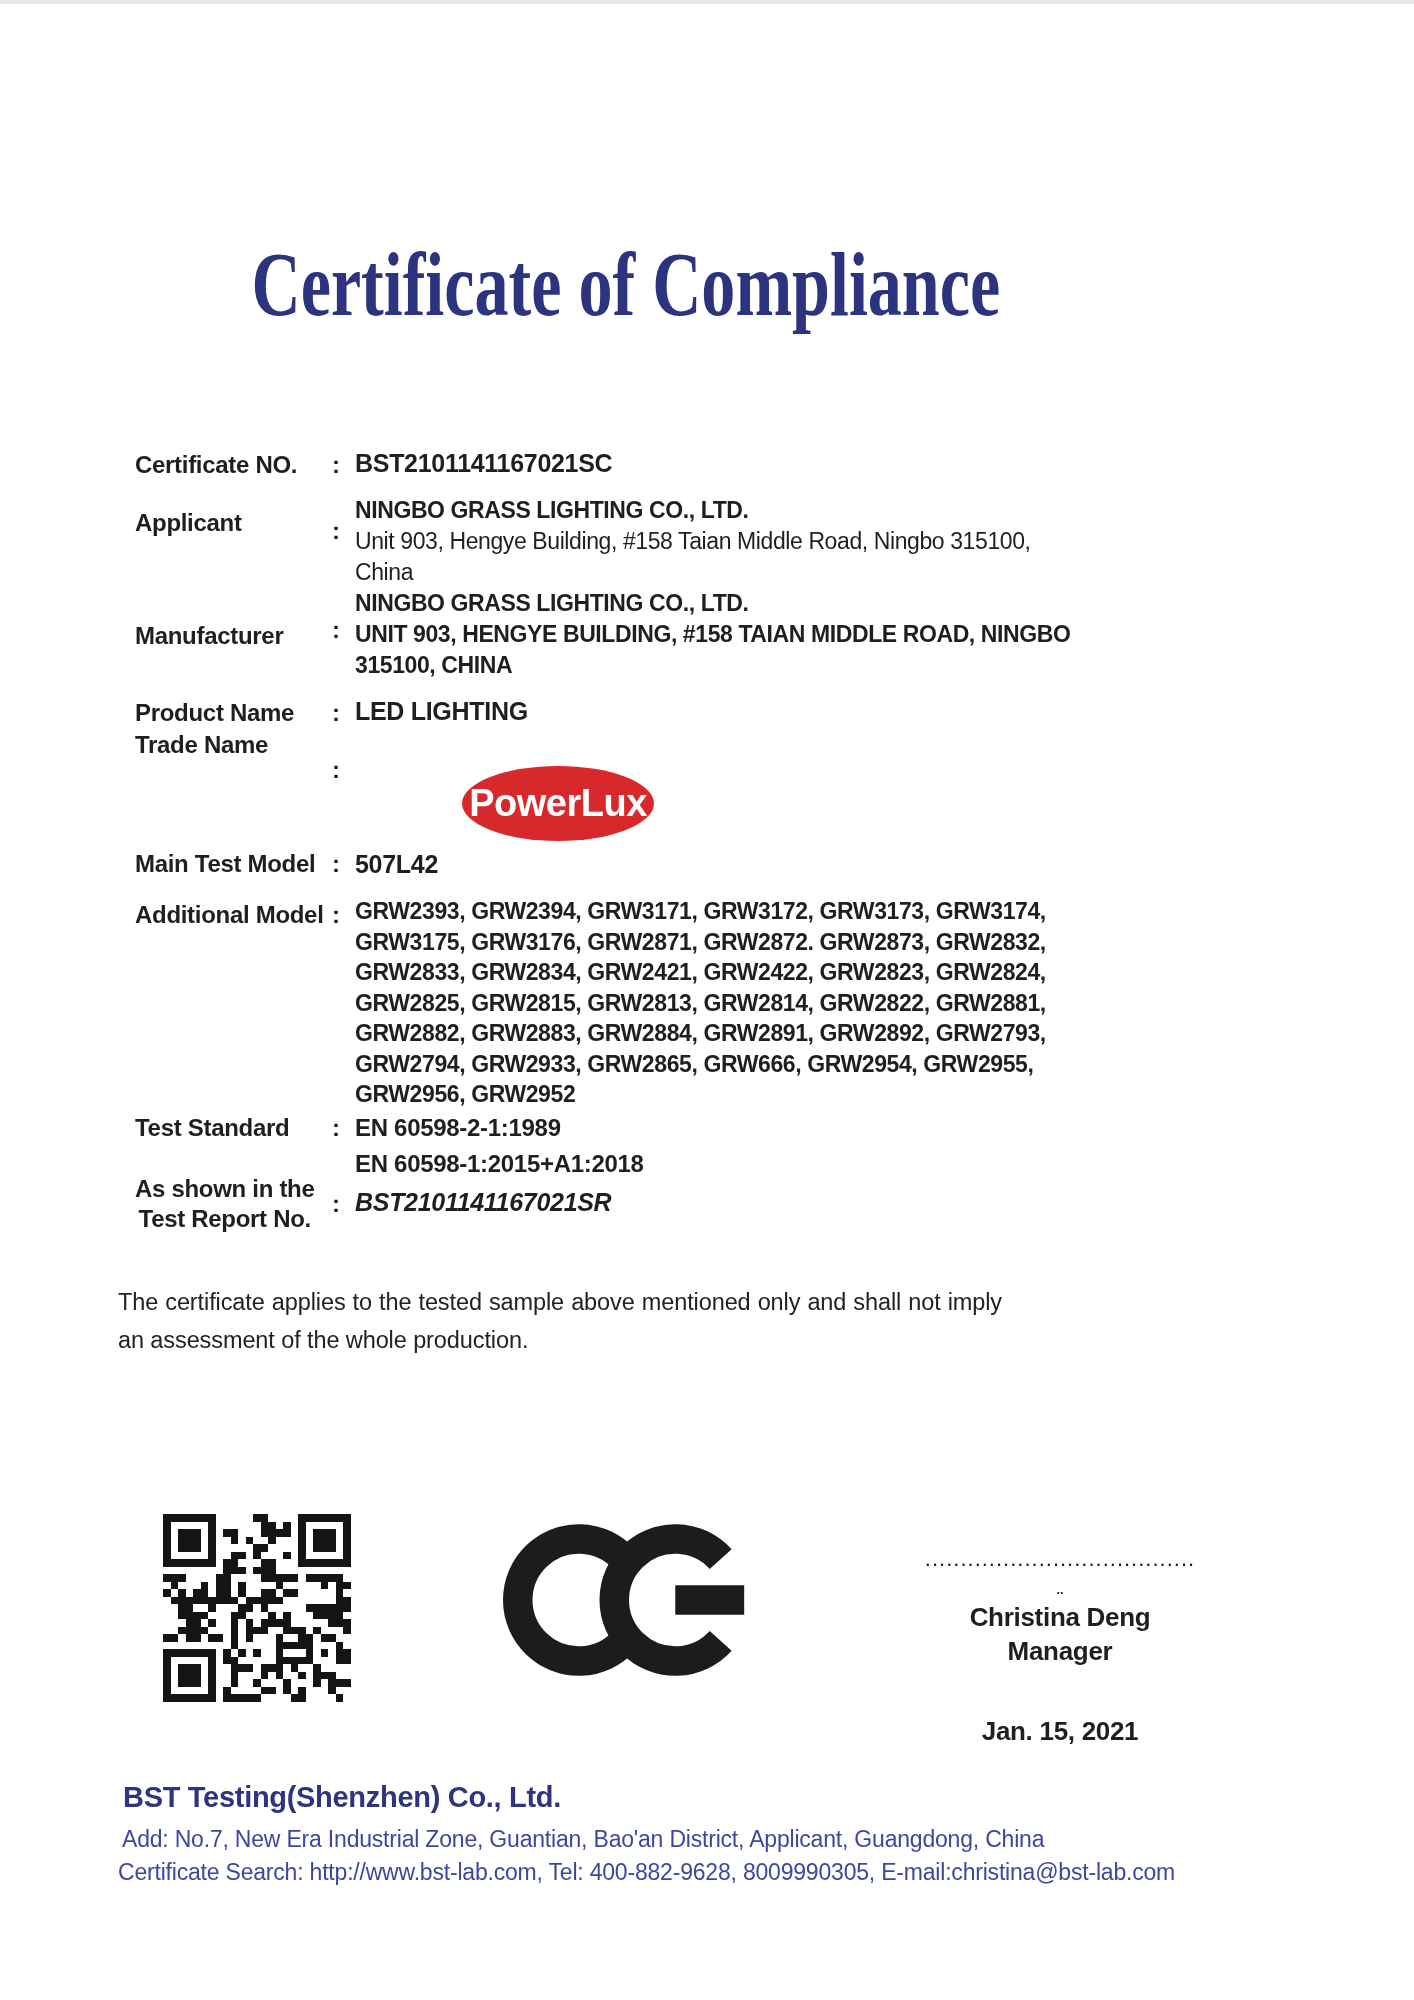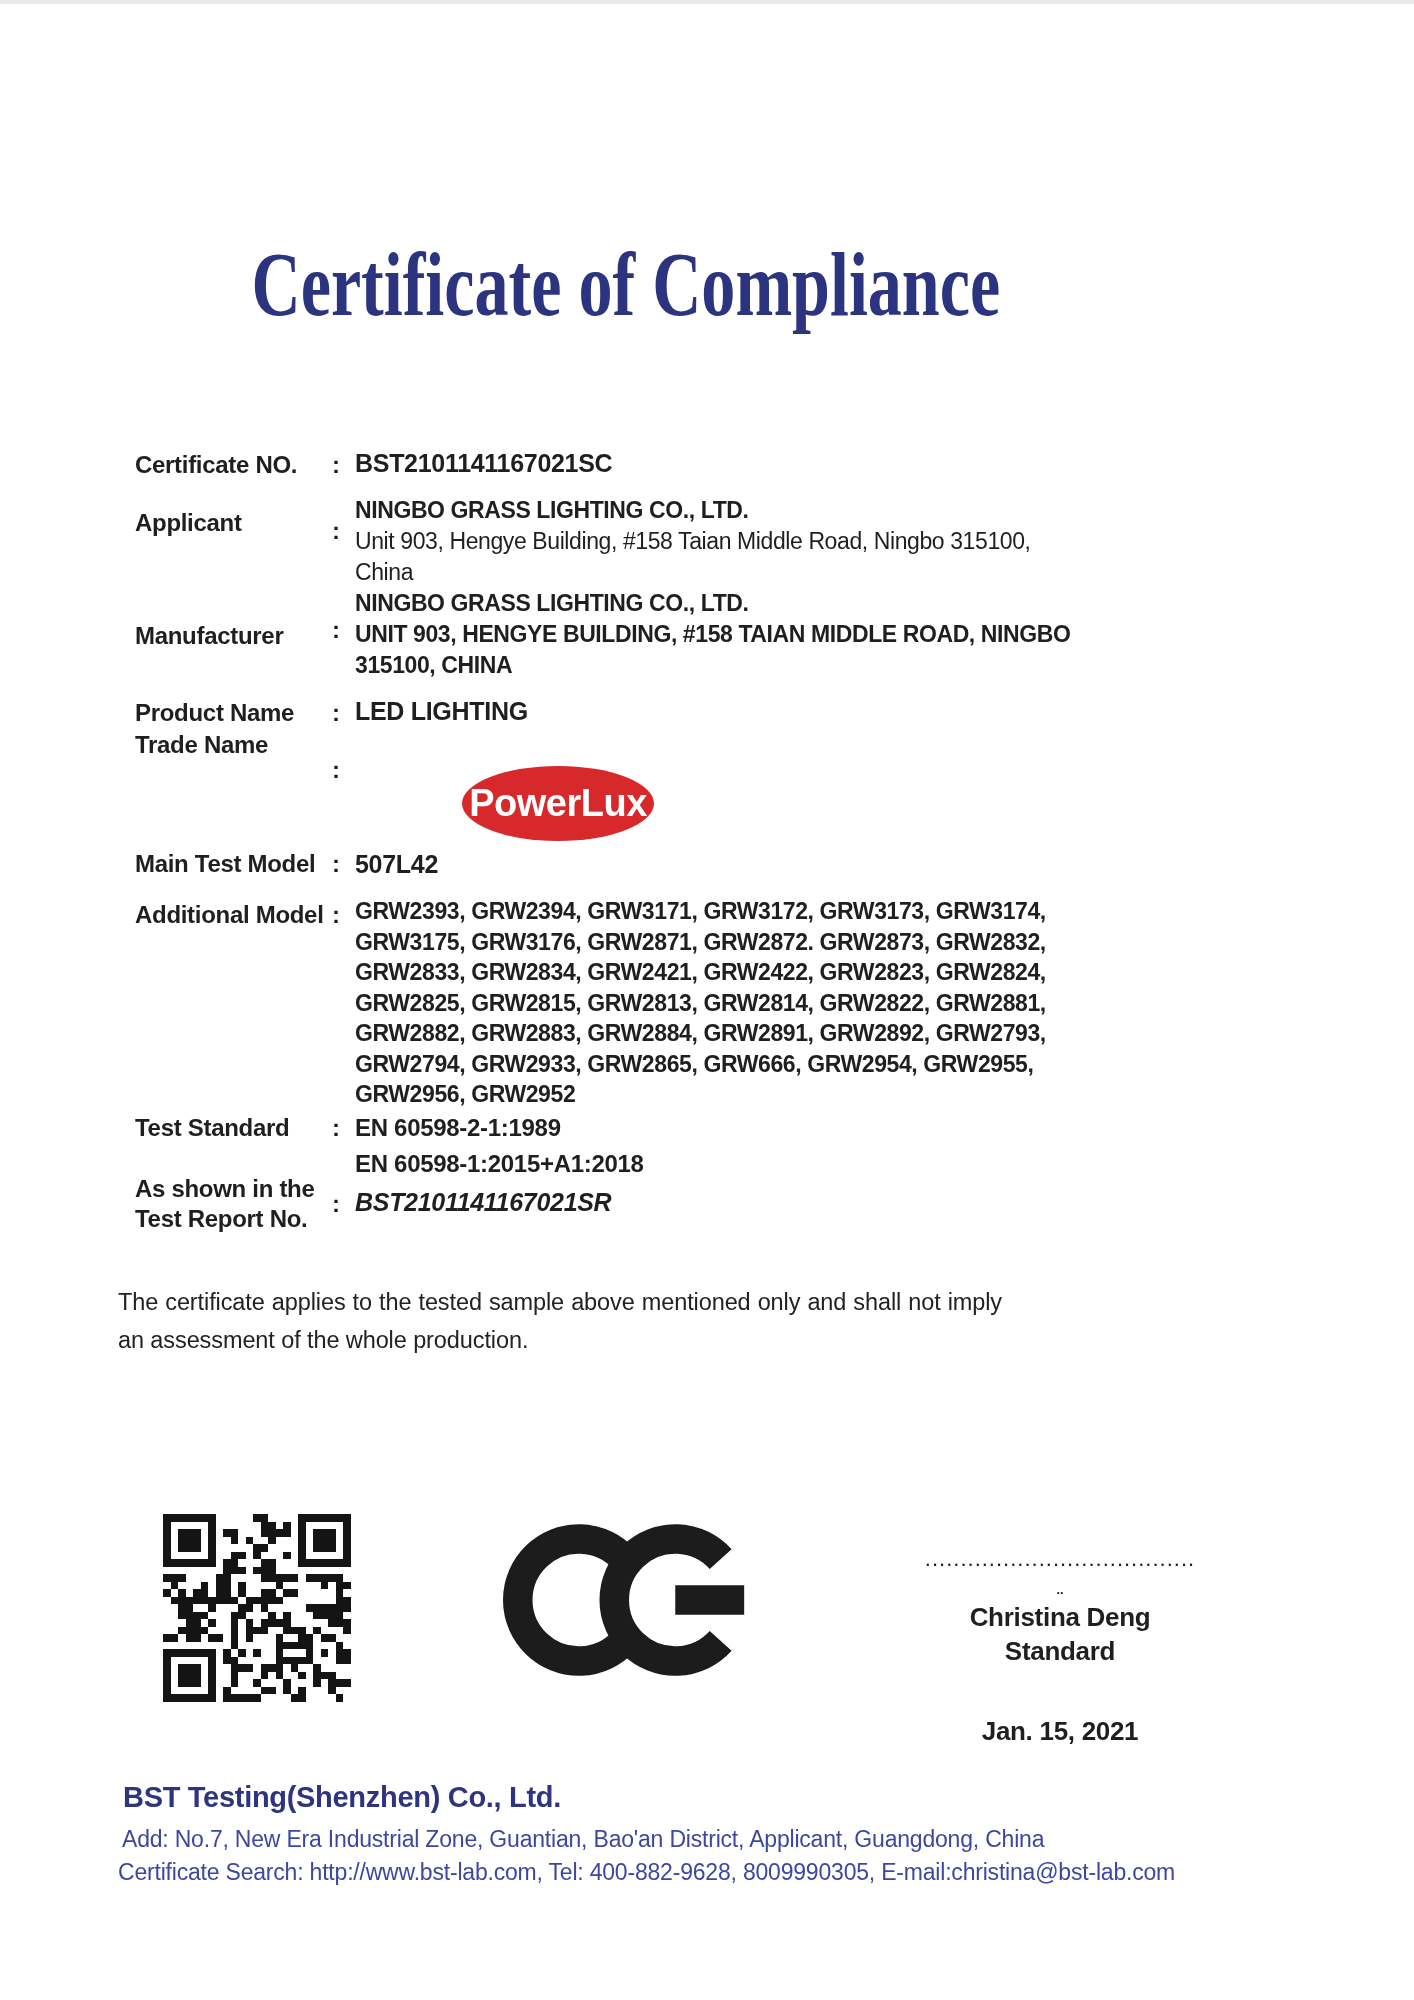--- a/index.html
+++ b/index.html
@@ -107,21 +107,21 @@
     <div>GRW2956, GRW2952</div>
   </div>
 
   <div class="lbl" style="left:135px;top:1110px;">Test Standard</div>
   <div class="colon" style="top:1110px;">:</div>
   <div class="std-lines" style="top:1106px;">
     <div>EN 60598-2-1:1989</div>
     <div>EN 60598-1:2015+A1:2018</div>
   </div>
 
-  <div class="two-line-lbl" style="top:1170px;">
+  <div class="two-line-lbl" style="top:1170px;text-align:center;">
     <div>As shown in the</div>
     <div>Test Report No.</div>
   </div>
   <div class="colon" style="top:1186px;">:</div>
   <div class="val val-bold" style="top:1184px;font-style:italic;">BST2101141167021SR</div>
 
   <div class="statement">
     <p>The certificate applies to the tested sample above mentioned only and shall not imply an assessment of the whole production.</p>
   </div>
 
@@ -347,20 +347,20 @@
     <svg width="256" height="160" viewBox="0 0 260 160">
       <path d="M 126.1 38.5 A 62 62 0 1 0 126.1 121.5" fill="none" stroke="#1c1c1c" stroke-width="30"></path>
       <path d="M 224.1 38.5 A 62 62 0 1 0 224.1 121.5" fill="none" stroke="#1c1c1c" stroke-width="30"></path>
       <path d="M 178 80 L 248 80" fill="none" stroke="#1c1c1c" stroke-width="30"></path>
     </svg>
   </div>
 
   <div class="sig sig-dots" style="top:1542px;">......................................</div>
   <div class="sig sig-small" style="top:1578px;">..</div>
   <div class="sig sig-bold" style="top:1598px;">Christina Deng</div>
-  <div class="sig sig-bold" style="top:1632px;">Standard</div>
+  <div class="sig sig-bold" style="top:1632px;">Manager</div>
   <div class="sig sig-bold" style="top:1712px;">Jan. 15, 2021</div>
 
   <div class="footer-company">BST Testing(Shenzhen) Co., Ltd.</div>
   <div class="footer-line" style="left:122px;top:1822px;">Add: No.7, New Era Industrial Zone, Guantian, Bao'an District, Applicant, Guangdong, China</div>
   <div class="footer-line" style="left:118px;top:1855px;">Certificate Search: http://www.bst-lab.com, Tel: 400-882-9628, 8009990305, E-mail:christina@bst-lab.com</div>
 
 </div>
 
 </body></html>

